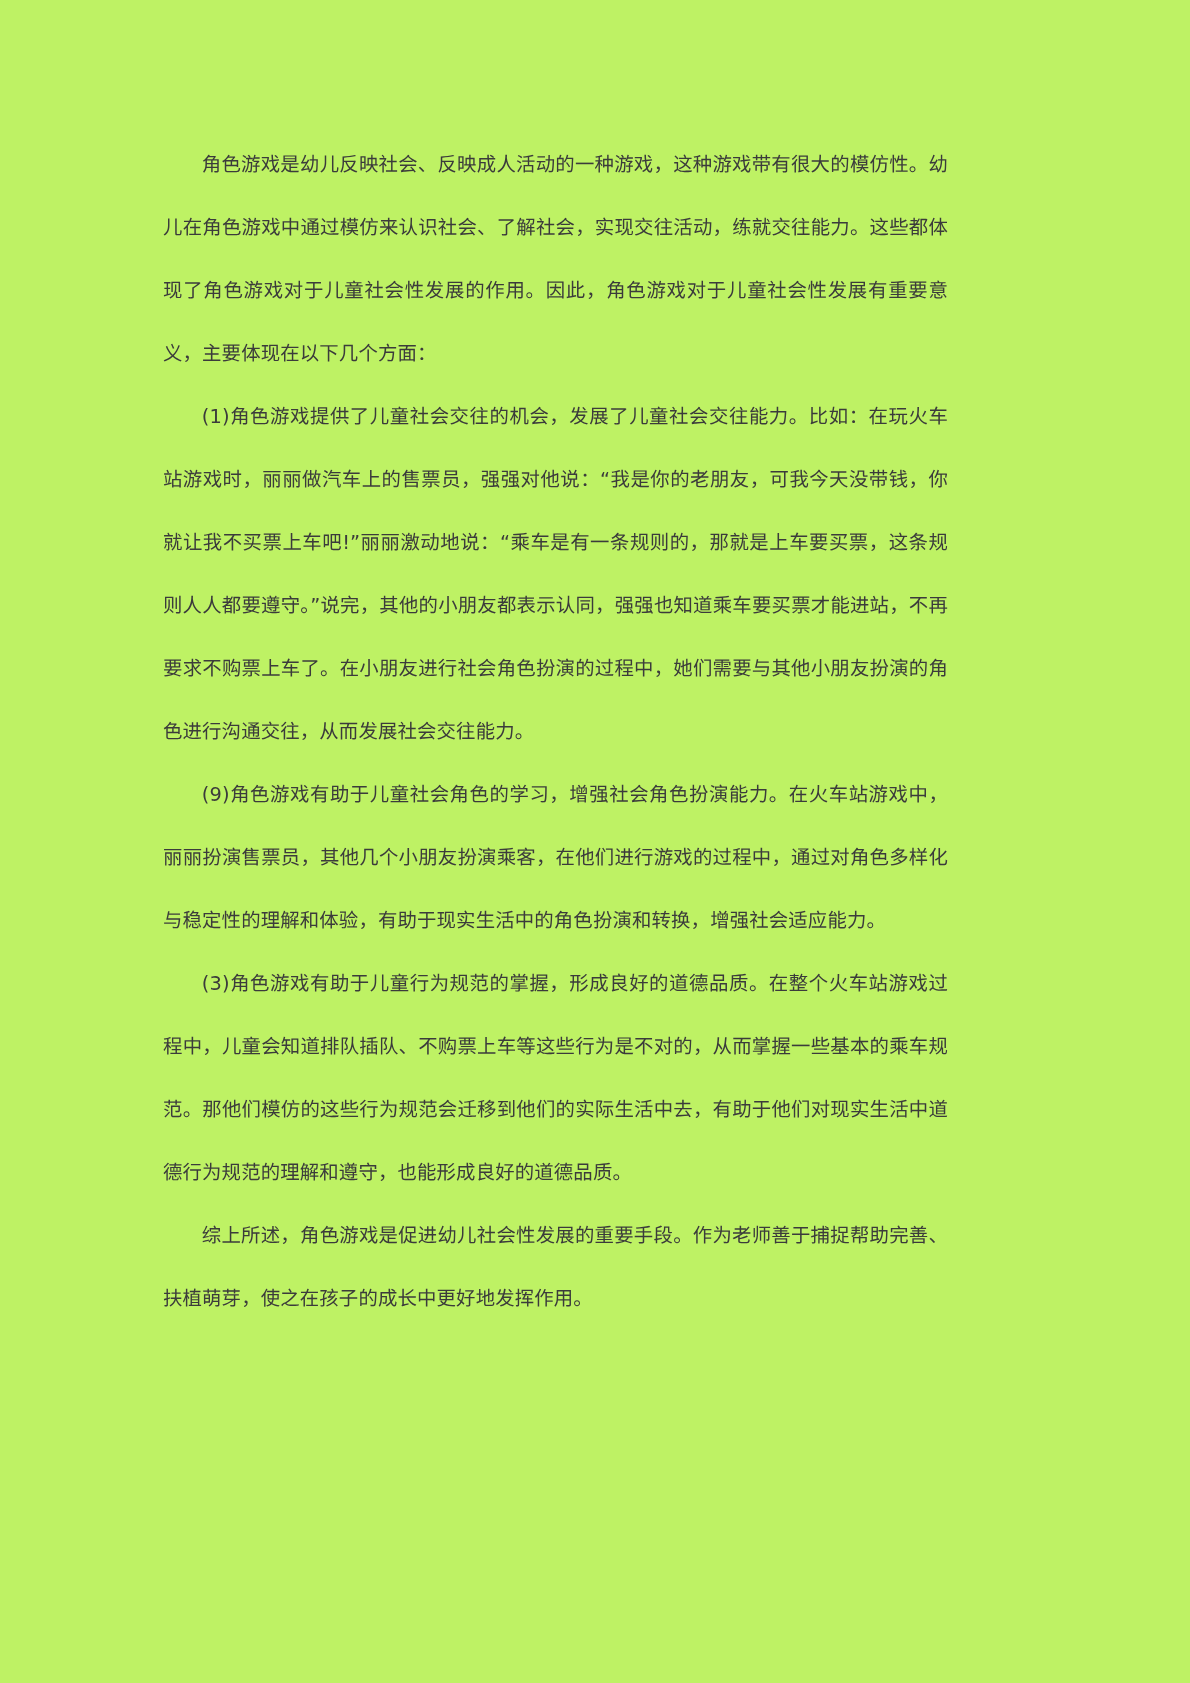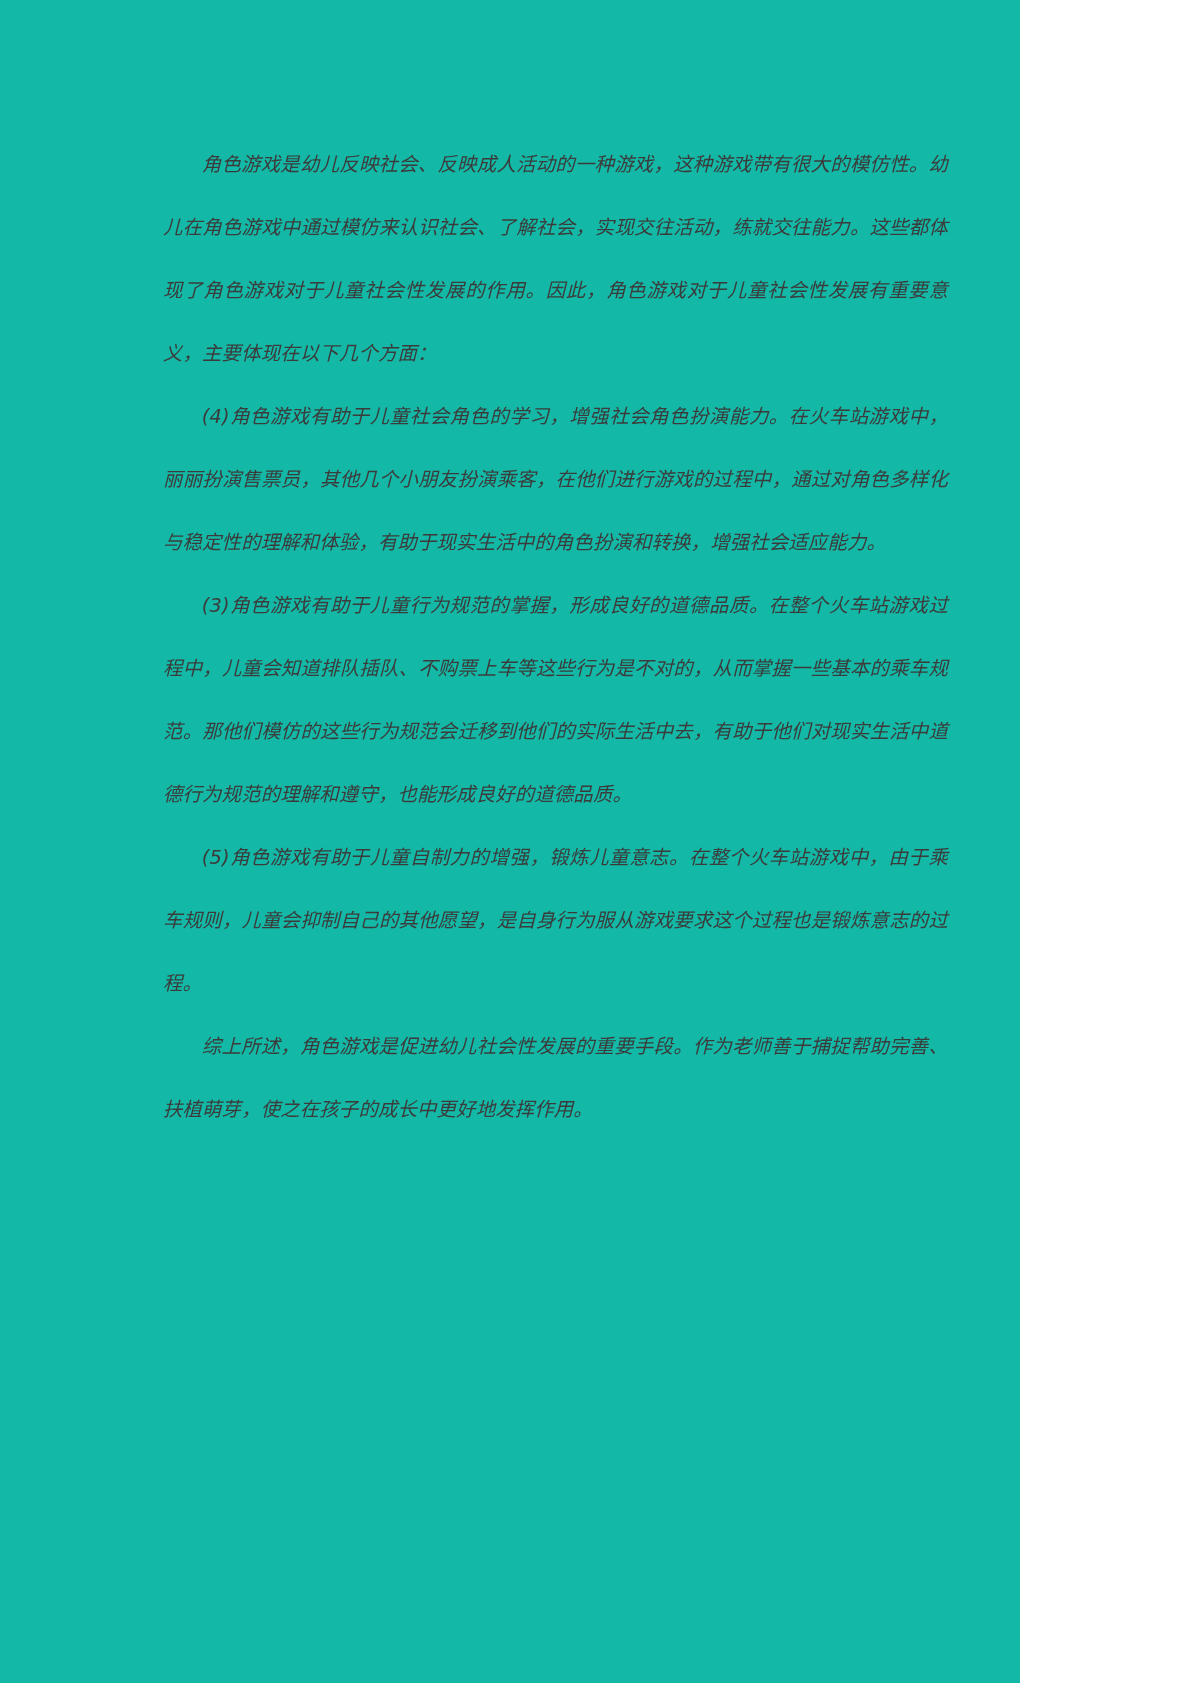--- a/index.html
+++ b/index.html
@@ -6,26 +6,25 @@
   html, body {
     margin: 0;
     padding: 0;
     background: #ffffff;
   }
   body {
     font-family: "DejaVu Sans", "Liberation Sans", sans-serif;
   }
   .page {
     position: relative;
-    width: 1020px;
+    width: 1190px;
     height: 1683px;
-    background: #14b8a6;
+    background: #bef264;
     box-sizing: border-box;
     overflow: hidden;
-    font-style: italic;
   }
   .doc-body {
     position: absolute;
     left: 163px;
     top: 133px;
     width: 785px;
   }
   .para {
     margin: 0 0 0 0;
     padding: 0;
@@ -42,18 +41,18 @@
   .para:last-child {
     margin-bottom: 0;
   }
 </style>
 </head>
 <body>
 
 <div class="page">
   <div class="doc-body">
     <p class="para">角色游戏是幼儿反映社会、反映成人活动的一种游戏，这种游戏带有很大的模仿性。幼儿在角色游戏中通过模仿来认识社会、了解社会，实现交往活动，练就交往能力。这些都体现了角色游戏对于儿童社会性发展的作用。因此，角色游戏对于儿童社会性发展有重要意义，主要体现在以下几个方面：</p>
-    <p class="para">(4)角色游戏有助于儿童社会角色的学习，增强社会角色扮演能力。在火车站游戏中，丽丽扮演售票员，其他几个小朋友扮演乘客，在他们进行游戏的过程中，通过对角色多样化与稳定性的理解和体验，有助于现实生活中的角色扮演和转换，增强社会适应能力。</p>
+    <p class="para">(1)角色游戏提供了儿童社会交往的机会，发展了儿童社会交往能力。比如：在玩火车站游戏时，丽丽做汽车上的售票员，强强对他说：“我是你的老朋友，可我今天没带钱，你就让我不买票上车吧!”丽丽激动地说：“乘车是有一条规则的，那就是上车要买票，这条规则人人都要遵守。”说完，其他的小朋友都表示认同，强强也知道乘车要买票才能进站，不再要求不购票上车了。在小朋友进行社会角色扮演的过程中，她们需要与其他小朋友扮演的角色进行沟通交往，从而发展社会交往能力。</p>
+    <p class="para">(9)角色游戏有助于儿童社会角色的学习，增强社会角色扮演能力。在火车站游戏中，丽丽扮演售票员，其他几个小朋友扮演乘客，在他们进行游戏的过程中，通过对角色多样化与稳定性的理解和体验，有助于现实生活中的角色扮演和转换，增强社会适应能力。</p>
     <p class="para">(3)角色游戏有助于儿童行为规范的掌握，形成良好的道德品质。在整个火车站游戏过程中，儿童会知道排队插队、不购票上车等这些行为是不对的，从而掌握一些基本的乘车规范。那他们模仿的这些行为规范会迁移到他们的实际生活中去，有助于他们对现实生活中道德行为规范的理解和遵守，也能形成良好的道德品质。</p>
-    <p class="para">(5)角色游戏有助于儿童自制力的增强，锻炼儿童意志。在整个火车站游戏中，由于乘车规则，儿童会抑制自己的其他愿望，是自身行为服从游戏要求这个过程也是锻炼意志的过程。</p>
     <p class="para">综上所述，角色游戏是促进幼儿社会性发展的重要手段。作为老师善于捕捉帮助完善、扶植萌芽，使之在孩子的成长中更好地发挥作用。</p>
   </div>
 </div>
 
 </body></html>

